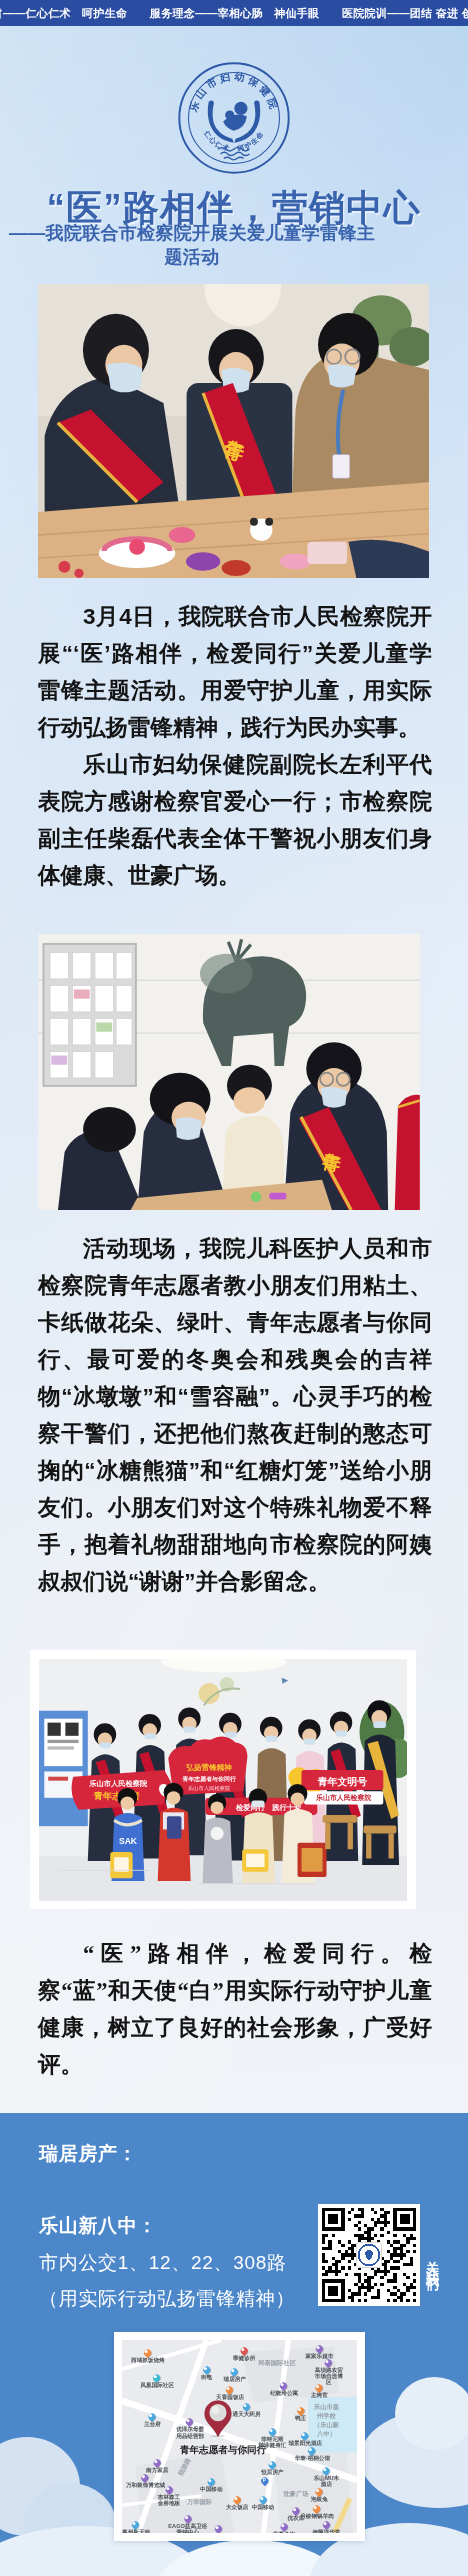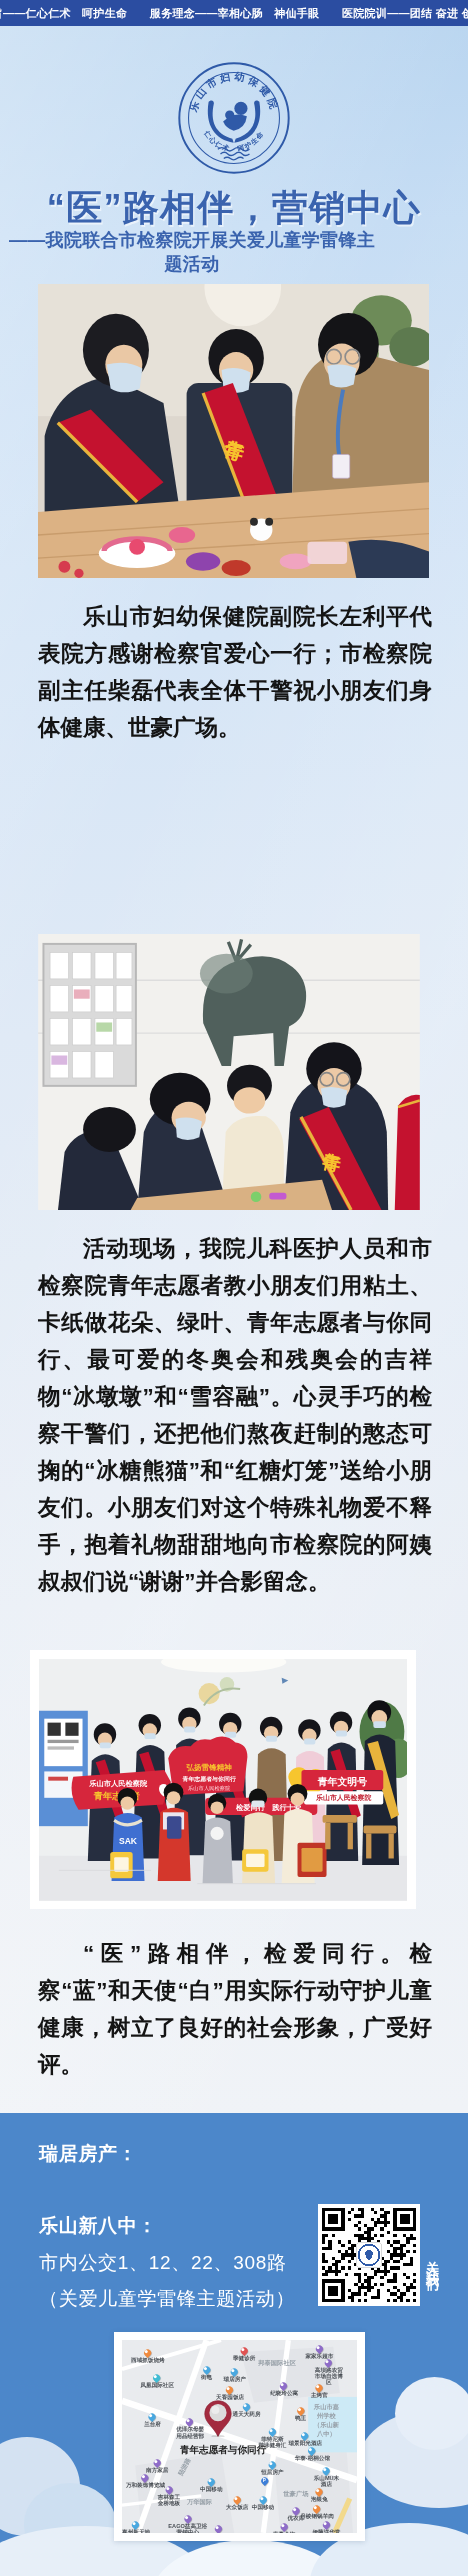--- a/index.html
+++ b/index.html
@@ -13,35 +13,35 @@
   
   .topbar{position:absolute;left:0;top:0;width:468px;height:26.4px;background:#2b4da1;
     color:#fff;font-size:11px;font-weight:600;display:flex;align-items:center;justify-content:center;
     letter-spacing:0.3px;white-space:nowrap;}
   
   .logo{position:absolute;left:177px;top:61px;width:114px;height:114px;}
   
   .title{position:absolute;left:0;top:184px;width:468px;text-align:center;
     font-size:36px;font-weight:900;color:#3a63ae;letter-spacing:1.3px;
     text-shadow:1.3px 2px 0 rgba(255,255,255,.55);}
-  .subtitle{position:absolute;left:0;top:228px;width:384px;text-align:center;
+  .subtitle{position:absolute;left:0;top:221px;width:384px;text-align:center;
     font-size:18px;font-weight:800;color:#3a63ae;letter-spacing:0.3px;}
   
   .photo{position:absolute;overflow:hidden;}
   .photo svg{display:block;}
   .photo1{left:38px;top:284px;width:391px;height:294px;}
   .photo2{left:38px;top:934px;width:383px;height:276px;}
   .photo3{left:30px;top:1650px;width:386px;height:259px;background:#ffffff;padding:8.6px;}
   
   .textblock{position:absolute;left:38px;width:394px;color:#141414;
     font-size:22.5px;line-height:37px;font-weight:600;text-align:justify;letter-spacing:0;}
   .textblock p{margin:0;text-indent:45px;}
   .tb1{top:598px;}
   .tb2{top:1230px;}
-  .tb3{top:1935px;}
+  .tb3{top:1935px;font-family:Liberation Serif, serif;}
   
   .footer{position:absolute;left:0;top:2113px;width:468px;height:463px;background:#4c87ca;}
   .f-line{position:absolute;left:39px;color:#ffffff;white-space:nowrap;}
   .f-bold{font-size:19px;font-weight:800;letter-spacing:0.7px;}
   .f-reg{font-size:19px;font-weight:500;letter-spacing:0.7px;}
   .fl1{top:2141px;} .fl2{top:2176px;} .fl3{top:2213px;} .fl4{top:2250px;} .fl5{top:2286px;}
   .qr{position:absolute;left:318px;top:2204px;width:102px;height:102px;background:#fff;padding:4px;}
   .qr svg{display:block;width:94px;height:94px;}
   .follow{position:absolute;left:423px;top:2250px;height:79px;color:#fff;font-size:13.2px;
     writing-mode:vertical-rl;letter-spacing:6px;font-weight:600;}
@@ -161,20 +161,21 @@
           <circle cx="327" cy="360" r="6" fill="#2b2b2b"></circle>
           <circle cx="350" cy="360" r="6" fill="#2b2b2b"></circle>
         <ellipse cx="390" cy="420" rx="24" ry="12" fill="#f0a4c0"></ellipse>
         <rect x="408" y="390" width="60" height="34" rx="6" fill="#f5d9e4" opacity=".85"></rect>
       </g>
       <path d="M470,390 q60,-10 122,15 l0,40 l-110,0 Z" fill="#2c3a55"></path>
     </svg>
   </div>
 
   <div class="textblock tb1">
+    <p>3月4日，我院联合市人民检察院开展“‘医’路相伴，检爱同行”关爱儿童学雷锋主题活动。用爱守护儿童，用实际行动弘扬雷锋精神，践行为民办实事。</p>
     <p>乐山市妇幼保健院副院长左利平代表院方感谢检察官爱心一行；市检察院副主任柴磊代表全体干警祝小朋友们身体健康、世豪广场。</p>
   </div>
 
   <div class="photo photo2">
     <svg viewBox="0 0 578 418" width="382" height="276">
       <rect width="578" height="418" fill="#f2f1ee"></rect>
       <line x1="0" y1="70" x2="578" y2="70" stroke="#ddd" stroke-width="2"></line>
       <line x1="0" y1="150" x2="578" y2="150" stroke="#ddd" stroke-width="2"></line>
 
       <g fill="#50605c">
@@ -424,21 +425,21 @@
   <div class="cloud" style="left:395px;top:2377px;width:79px;height:73px;background:#e6eef8;z-index:1"></div>
   <div class="cloud" style="left:-26.4px;top:2437px;width:106px;height:99px;background:#d4e2f2;z-index:1"></div>
   <div class="cloud" style="left:24px;top:2483px;width:92px;height:83px;background:#cddff1;z-index:1"></div>
   <div class="cloud" style="left:-40px;top:2526px;width:251px;height:125px;background:#e7eff8;z-index:2"></div>
   <div class="cloud" style="left:152px;top:2540px;width:198px;height:112px;background:#f2f7fc;z-index:2"></div>
   <div class="cloud" style="left:310px;top:2523px;width:198px;height:119px;background:#e3edf8;z-index:2"></div>
 
   <div class="f-line f-bold fl1" style="z-index:3">瑞居房产：</div>
   <div class="f-line f-bold fl3" style="z-index:3">乐山新八中：</div>
   <div class="f-line f-reg fl4" style="z-index:3">市内公交1、12、22、308路</div>
-  <div class="f-line f-reg fl5" style="z-index:3">（关爱儿童学雷锋主题活动）</div>
+  <div class="f-line f-reg fl5" style="z-index:3">（用实际行动弘扬雷锋精神）</div>
 
   <div class="qr" style="z-index:3">
     <svg id="qrsvg" viewBox="0 0 29 29" shape-rendering="crispEdges">
         <rect width="29" height="29" fill="#fff"></rect>
         <rect x="9" y="0" width="1" height="1" fill="#000"></rect>
         <rect x="11" y="0" width="1" height="1" fill="#000"></rect>
         <rect x="12" y="0" width="1" height="1" fill="#000"></rect>
         <rect x="15" y="0" width="1" height="1" fill="#000"></rect>
         <rect x="18" y="0" width="1" height="1" fill="#000"></rect>
         <rect x="8" y="1" width="1" height="1" fill="#000"></rect>

